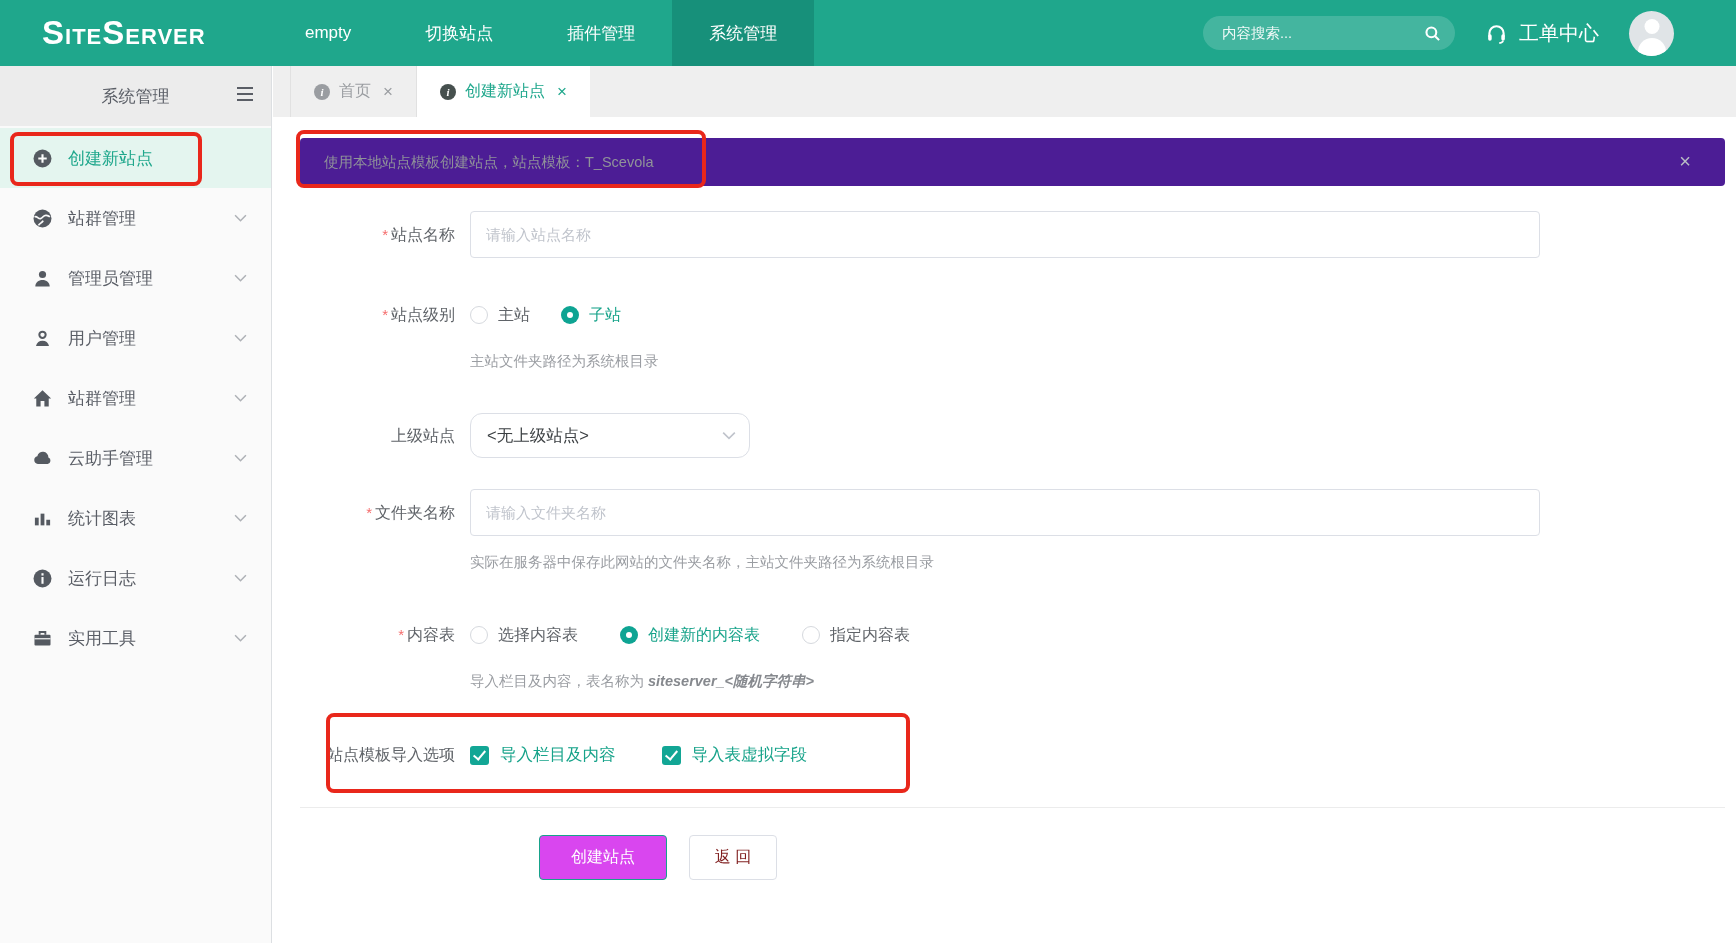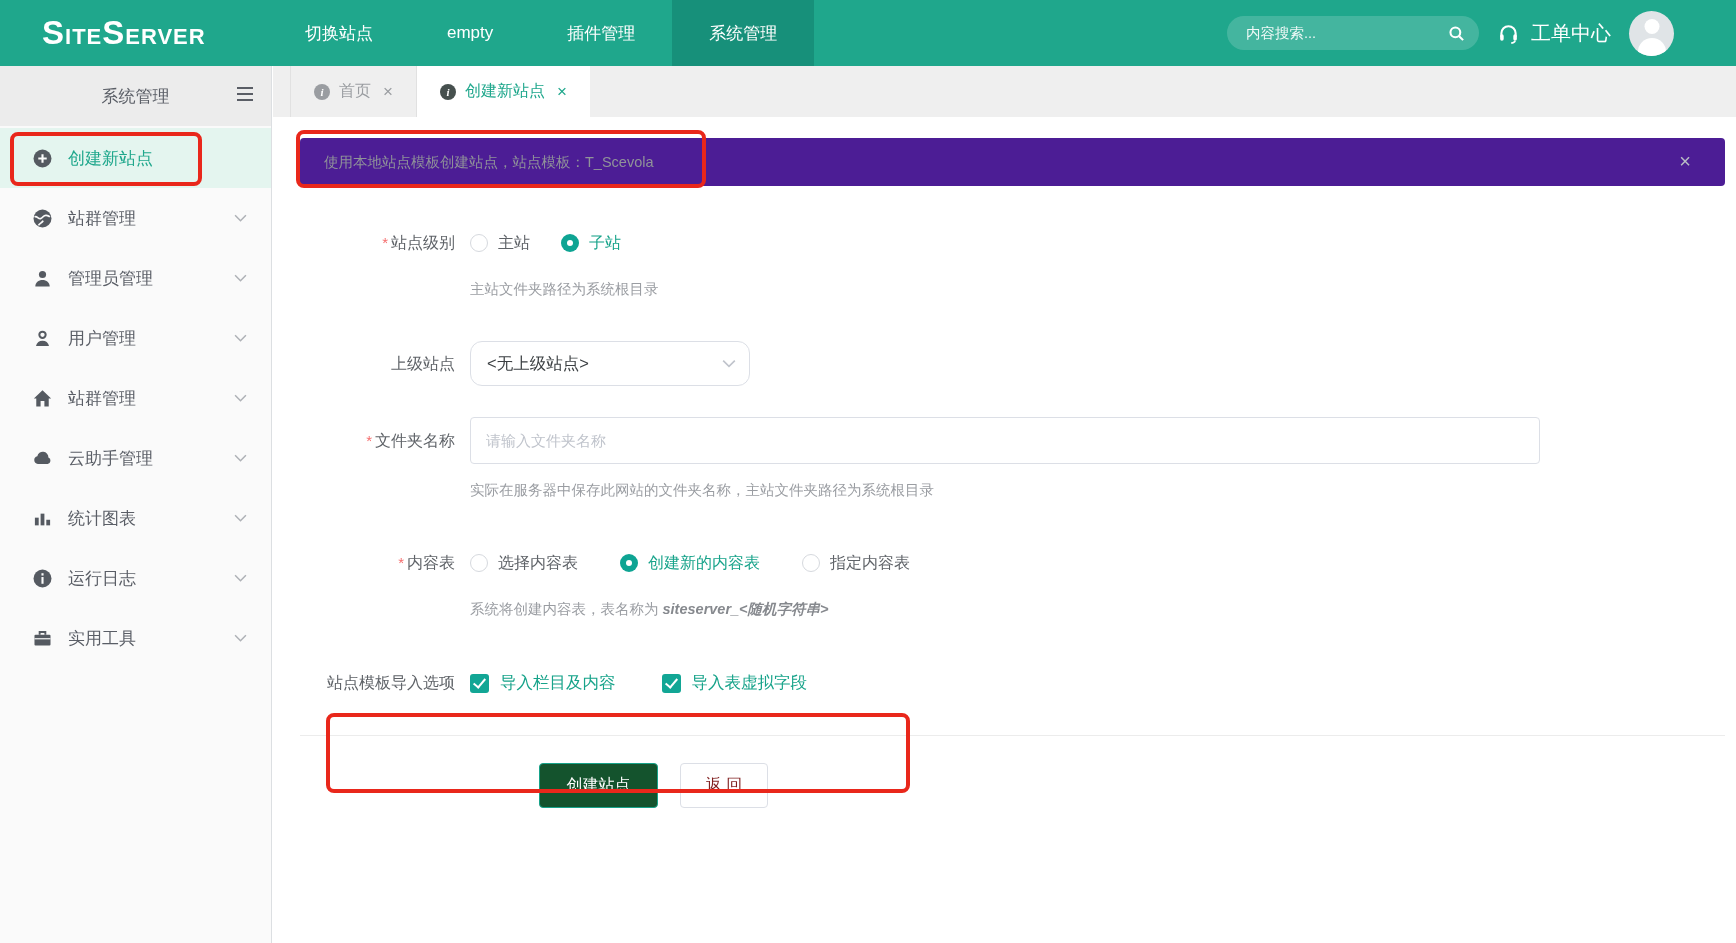--- a/index.html
+++ b/index.html
@@ -10,21 +10,21 @@
     color:#5f6368;
   }
   
   .header { position:absolute; top:0; left:0; right:0; height:66px; background:#1fa78c; display:flex; align-items:stretch; z-index:5; }
   .logo { display:flex; align-items:center; padding-left:42px; width:240px; color:#fff; cursor:pointer; }
   .logo-text { font-weight:bold; letter-spacing:1px; font-size:22px; white-space:nowrap; }
   .logo-text .big { font-size:33px; }
   .nav { display:flex; margin-left:28px; }
   .nav-item { display:flex; align-items:center; padding:0 37px; color:#fff; font-size:17px; cursor:pointer; white-space:nowrap; }
   .nav-item.active { background:#17907a; }
-  .header-right { margin-left:auto; display:flex; align-items:center; gap:18px; padding-right:62px; }
+  .header-right { margin-left:auto; display:flex; align-items:center; gap:30px; padding-right:62px; }
   .search-pill { width:252px; height:34px; background:rgba(255,255,255,0.17); border-radius:17px; display:flex; align-items:center; padding:0 14px 0 19px; }
   .search-input { flex:1; background:transparent; border:none; outline:none; color:#fff; font-size:14.5px; min-width:0; }
   .search-input::placeholder { color:rgba(255,255,255,0.92); }
   .ticket { display:flex; align-items:center; gap:11px; color:#fff; font-size:20px; cursor:pointer; white-space:nowrap; }
   .avatar { width:45px; height:45px; border-radius:50%; background:#e0e4e7; position:relative; overflow:hidden; cursor:pointer; }
   .avatar-head { position:absolute; top:8px; left:50%; transform:translateX(-50%); width:15px; height:15px; border-radius:50%; background:#fff; }
   .avatar-body { position:absolute; top:27px; left:50%; transform:translateX(-50%); width:28px; height:18px; border-radius:14px 14px 0 0; background:#fff; }
   
   .sidebar { position:absolute; top:66px; left:0; width:272px; bottom:0; background:#fafafa; border-right:1px solid #dcdfe2; z-index:2; }
   .sidebar-head { height:60px; background:#ececec; display:flex; align-items:center; justify-content:center; position:relative; color:#5a5e66; font-size:17px; }
@@ -68,39 +68,39 @@
   .gap30 { margin-right:31px; }
   .gap42 { margin-right:42px; }
   .help-text { color:#9a9da2; font-size:14.5px; line-height:22px; }
   .help-bold { color:#86898e; font-weight:bold;font-style:italic; }
   .checkbox { width:19px; height:19px; border-radius:3px; background:#12a695; position:relative; flex-shrink:0; cursor:pointer; }
   .checkbox::after { content:""; position:absolute; left:6px; top:2.5px; width:5px; height:10px; border:solid #fff; border-width:0 2px 2px 0; transform:rotate(40deg); }
   .chk-label { margin-left:11px; font-size:16.5px; color:#17a38a; cursor:pointer; }
   .divider { border-top:1px solid #ececec; margin-top:41px; }
   .btn-row { margin-top:27px; padding-left:239px; display:flex; align-items:center; gap:22px; }
   .btn { height:45px; border-radius:4px; font-size:16px; display:inline-flex; align-items:center; justify-content:center; cursor:pointer; font-family:inherit; }
-  .btn-primary { width:119px; background:#14532d; color:#fff; border:1px solid #17a38a; }
+  .btn-primary { width:128px; background:#d946ef; color:#fff; border:1px solid #17a38a; }
   .btn-plain { width:88px; background:#fff; color:#7f1d1d; border:1px solid #dcdfe6; }
   
   .anno { position:absolute; border:4px solid #e9271b; border-radius:8px; pointer-events:none; z-index:20; }
   .anno-1 { left:10px; top:132px; width:192px; height:54px; }
   .anno-2 { left:296px; top:130px; width:410px; height:58px; }
   .anno-3 { left:326px; top:713px; width:584px; height:80px; }
   svg { display:block; }
 </style>
 </head>
 <body>
 
 <div class="header">
   <div class="logo">
     <span class="logo-text"><span class="big">S</span><span>ITE</span><span class="big">S</span><span>ERVER</span></span>
   </div>
   <div class="nav">
+    <div class="nav-item">empty</div>
     <div class="nav-item">切换站点</div>
-    <div class="nav-item">empty</div>
     <div class="nav-item">插件管理</div>
     <div class="nav-item active">系统管理</div>
   </div>
   <div class="header-right">
     <div class="search-pill">
       <input class="search-input" type="text" placeholder="内容搜索..." style="">
       <span>
         <svg width="17" height="17" viewBox="0 0 18 18">
             <circle cx="7.8" cy="7.8" r="5.2" fill="none" stroke="#fff" stroke-width="2.2"></circle>
             <path d="M11.8 11.8l4.2 4.2" stroke="#fff" stroke-width="2.2"></path>
@@ -276,20 +276,24 @@
 
 <div class="content">
 
   <div class="alert">
     <span>使用本地站点模板创建站点，站点模板：T_Scevola</span>
     <span class="alert-close">×</span>
   </div>
 
   <div class="form">
 
+    <div class="form-row">
+      <div class="label-col lh-input"><span class="req">*</span><span>站点名称</span></div>
+      <input class="text-input" type="text" placeholder="请输入站点名称" style="">
+    </div>
 
     <div class="form-row" style="margin-top:46px;">
       <div class="label-col lh-line"><span class="req">*</span><span>站点级别</span></div>
       <div class="opt-group">
         <span class="radio off"></span>
         <span class="opt-label gap30">主站</span>
         <span class="radio on"></span>
         <span class="opt-label sel">子站</span>
       </div>
     </div>
@@ -325,21 +329,21 @@
         <span class="radio off"></span>
         <span class="opt-label gap42">选择内容表</span>
         <span class="radio on"></span>
         <span class="opt-label sel gap42">创建新的内容表</span>
         <span class="radio off"></span>
         <span class="opt-label">指定内容表</span>
       </div>
     </div>
     <div class="form-row" style="margin-top:24px;">
       <div class="label-col"></div>
-      <div class="help-text"><span>系统将创建内容表，表名称为 </span><span class="help-bold">siteserver_&lt;随机字符串&gt;</span></div>
+      <div class="help-text"><span>导入栏目及内容，表名称为 </span><span class="help-bold">siteserver_&lt;随机字符串&gt;</span></div>
     </div>
 
     <div class="form-row" style="margin-top:52px;">
       <div class="label-col lh-line">站点模板导入选项</div>
       <div class="opt-group">
         <span class="checkbox"></span>
         <span class="chk-label" style="margin-right:46px;">导入栏目及内容</span>
         <span class="checkbox"></span>
         <span class="chk-label">导入表虚拟字段</span>
       </div>

